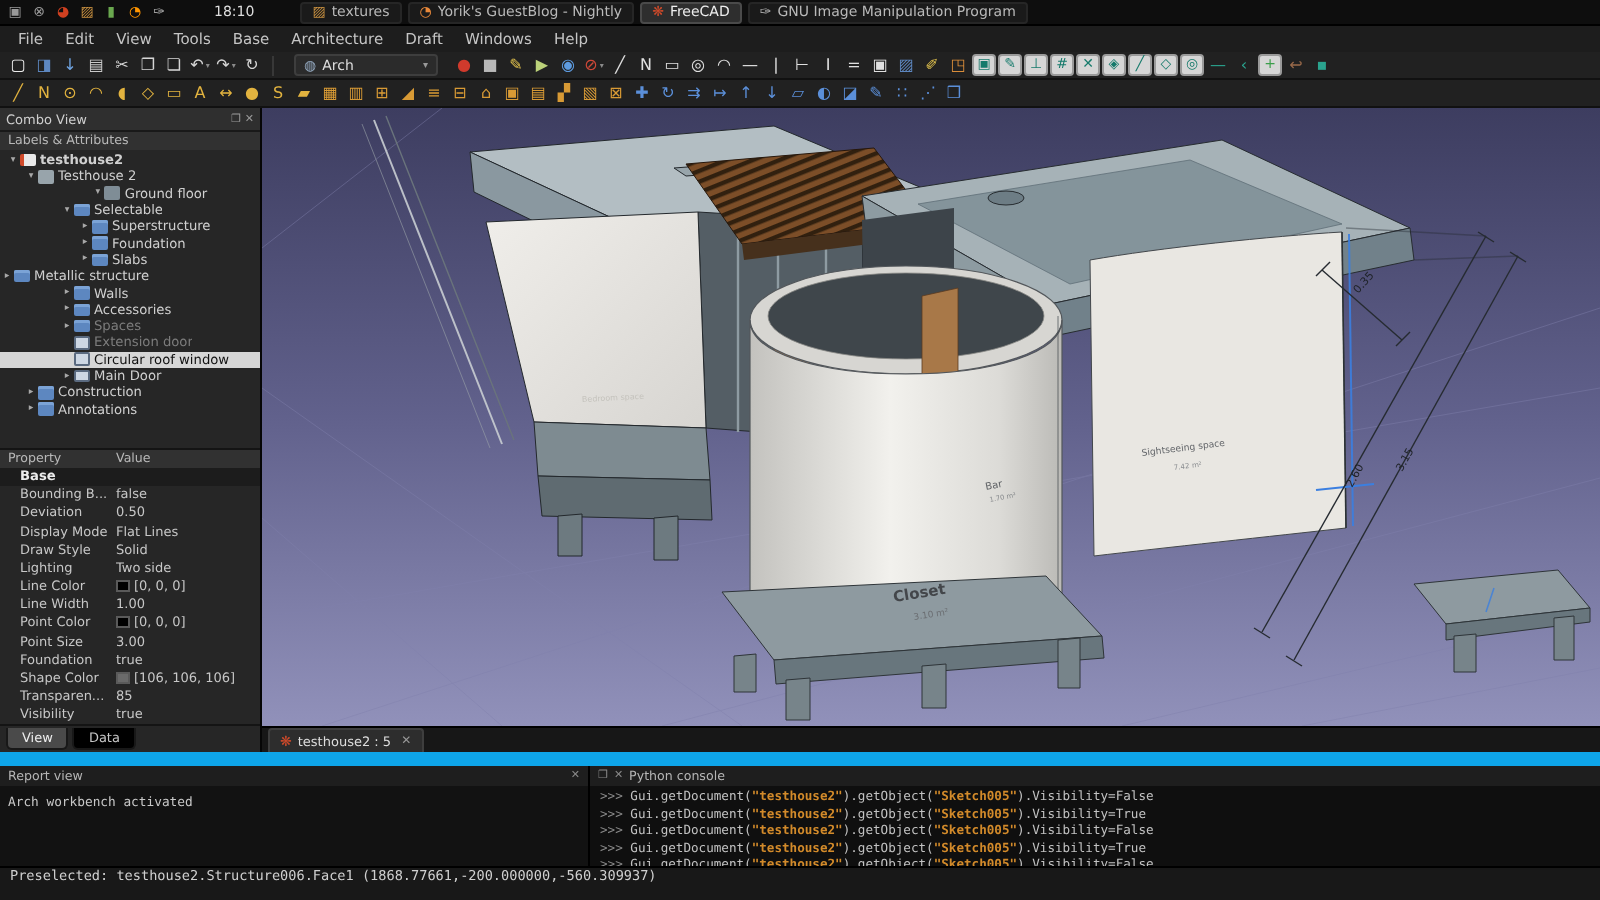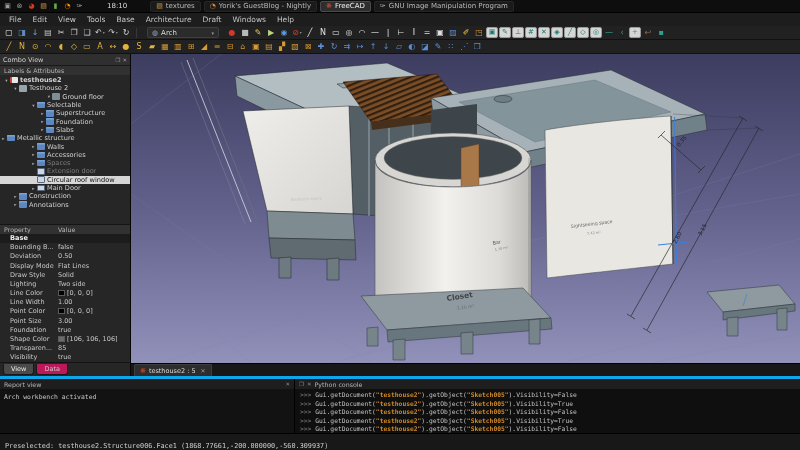--- a/index.html
+++ b/index.html
@@ -48,44 +48,44 @@
   .ic-window{background:#cdd7e4;border:1px solid #5a6a80;}
   .tlabel{overflow:hidden;}
   .prop-head{height:10px;display:flex;align-items:center;background:#313131;font-size:6.3px;color:#b8b8b8;border-top:1px solid #141414;flex:none;}
   .prop-head .c1{width:58px;padding-left:4px;}
   .pgroup{height:9px;background:#1c1c1c;color:#ececec;font-weight:bold;font-size:6.6px;display:flex;align-items:center;padding-left:10px;flex:none;}
   .prow{height:9.2px;display:flex;align-items:center;font-size:6.5px;color:#c7c7c7;}
   .pname{width:58px;padding-left:10px;white-space:nowrap;overflow:hidden;flex:none;}
   .pval{flex:1;display:flex;align-items:center;gap:2px;white-space:nowrap;overflow:hidden;}
   .swatch{width:7px;height:6px;border:1px solid #5a5a5a;flex:none;}
   .cv-bottom{height:14px;display:flex;gap:2px;padding:1px 3px;border-top:1px solid #141414;align-items:flex-start;flex:none;}
-  .bt{background:#be185d;border:1px solid #181818;border-top:none;padding:1px 7px;font-size:6.5px;color:#c5c5c5;border-radius:0 0 3px 3px;}
+  .bt{background:#000000;border:1px solid #181818;border-top:none;padding:1px 7px;font-size:6.5px;color:#c5c5c5;border-radius:0 0 3px 3px;}
   .bt.active{background:#4a4a4a;color:#eee;}
   
   .right-col{flex:1;display:flex;flex-direction:column;min-width:0;}
   .viewport{flex:1;position:relative;min-height:0;}
   .viewport svg{position:absolute;inset:0;width:100%;height:100%;}
   .mdi{height:13px;background:#171717;display:flex;align-items:flex-end;padding-left:3px;border-top:1px solid #000;flex:none;}
   .mdi-tab{display:flex;align-items:center;gap:3px;background:#2d2d2d;border:1px solid #3e3e3e;border-bottom:none;height:12px;padding:0 5px;font-size:6.5px;color:#ddd;border-radius:2px 2px 0 0;}
   .mdi-ic{color:#d04a2a;font-size:7px;}
   .mdi-close{color:#999;font-size:6px;margin-left:2px;}
   
-  .bottom{height:57px;display:flex;background:#7dd3fc;flex:none;border-top:3px solid #0ea5e9;}
+  .bottom{height:57px;display:flex;background:#7dd3fc;flex:none;border-top:7px solid #0ea5e9;}
   .report{width:295px;display:flex;flex-direction:column;border-right:1px solid #000;flex:none;}
   .panel-head{height:10px;background:#1e1e1e;display:flex;align-items:center;font-size:6.3px;color:#b5b5b5;padding:0 4px;gap:3px;flex:none;}
   .panel-head .right{margin-left:auto;font-size:5.5px;color:#8a8a8a;}
   .ph-btn{font-size:5.5px;color:#8a8a8a;}
   .report-body{flex:1;background:#121212;font-family:"DejaVu Sans Mono",monospace;font-size:6.4px;padding:3px 4px;line-height:1.6;}
   .pycon{flex:1;display:flex;flex-direction:column;min-width:0;}
   .py-body{flex:1;background:#0f0f0f;font-family:"DejaVu Sans Mono",monospace;font-size:6.3px;color:#c2c2c2;padding:2px 5px;line-height:1.35;white-space:nowrap;overflow:hidden;}
   .pp{color:#8a8a8a;}
   .str{color:#d28a2a;font-weight:bold;}
   .cursor{color:#eee;}
   
-  .statusbar{height:17px;background:#181818;border-top:1px solid #000;display:flex;align-items:flex-end;padding:0 5px;font-size:6.8px;color:#d0d0d0;font-family:"DejaVu Sans Mono",monospace;flex:none;}
+  .statusbar{height:17px;background:#181818;border-top:1px solid #000;display:flex;align-items:flex-start;padding:0 5px;font-size:6.8px;color:#d0d0d0;font-family:"DejaVu Sans Mono",monospace;flex:none;}
 </style>
 </head>
 <body>
 
 <div class="screen">
 
   <div class="taskbar">
     <span style="display:flex;gap:3px;align-items:center">
 
     <span class="tb-ic" style="color: rgb(154, 154, 154);">▣</span>

